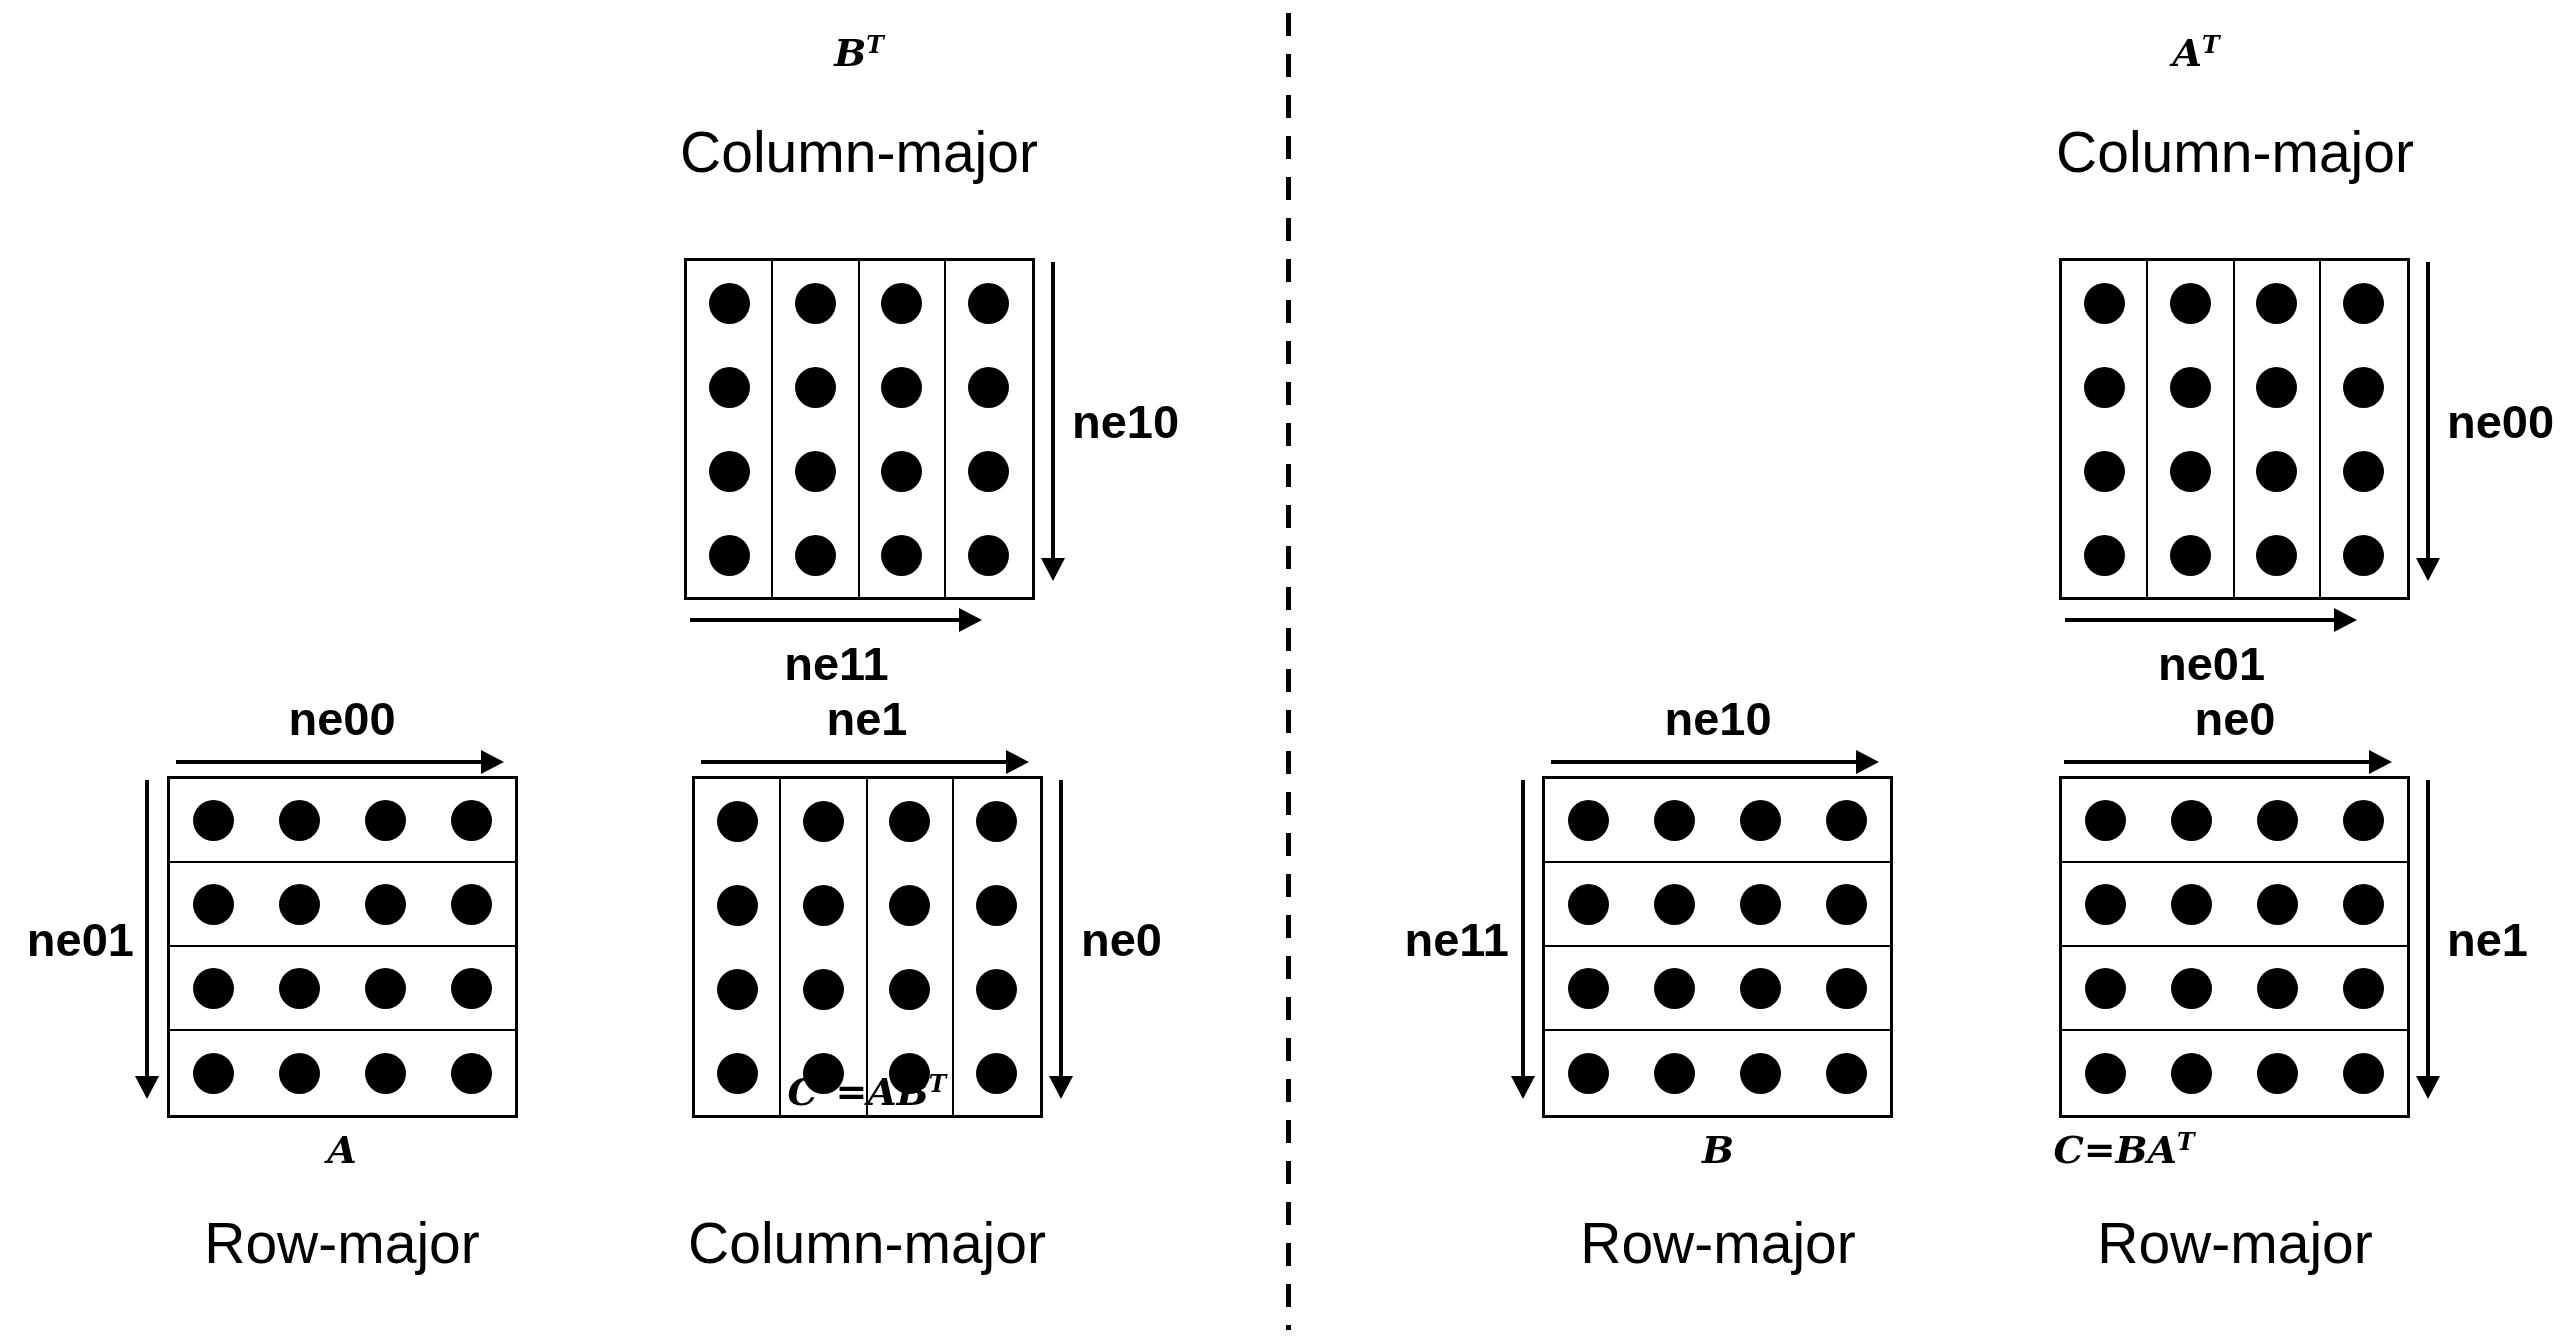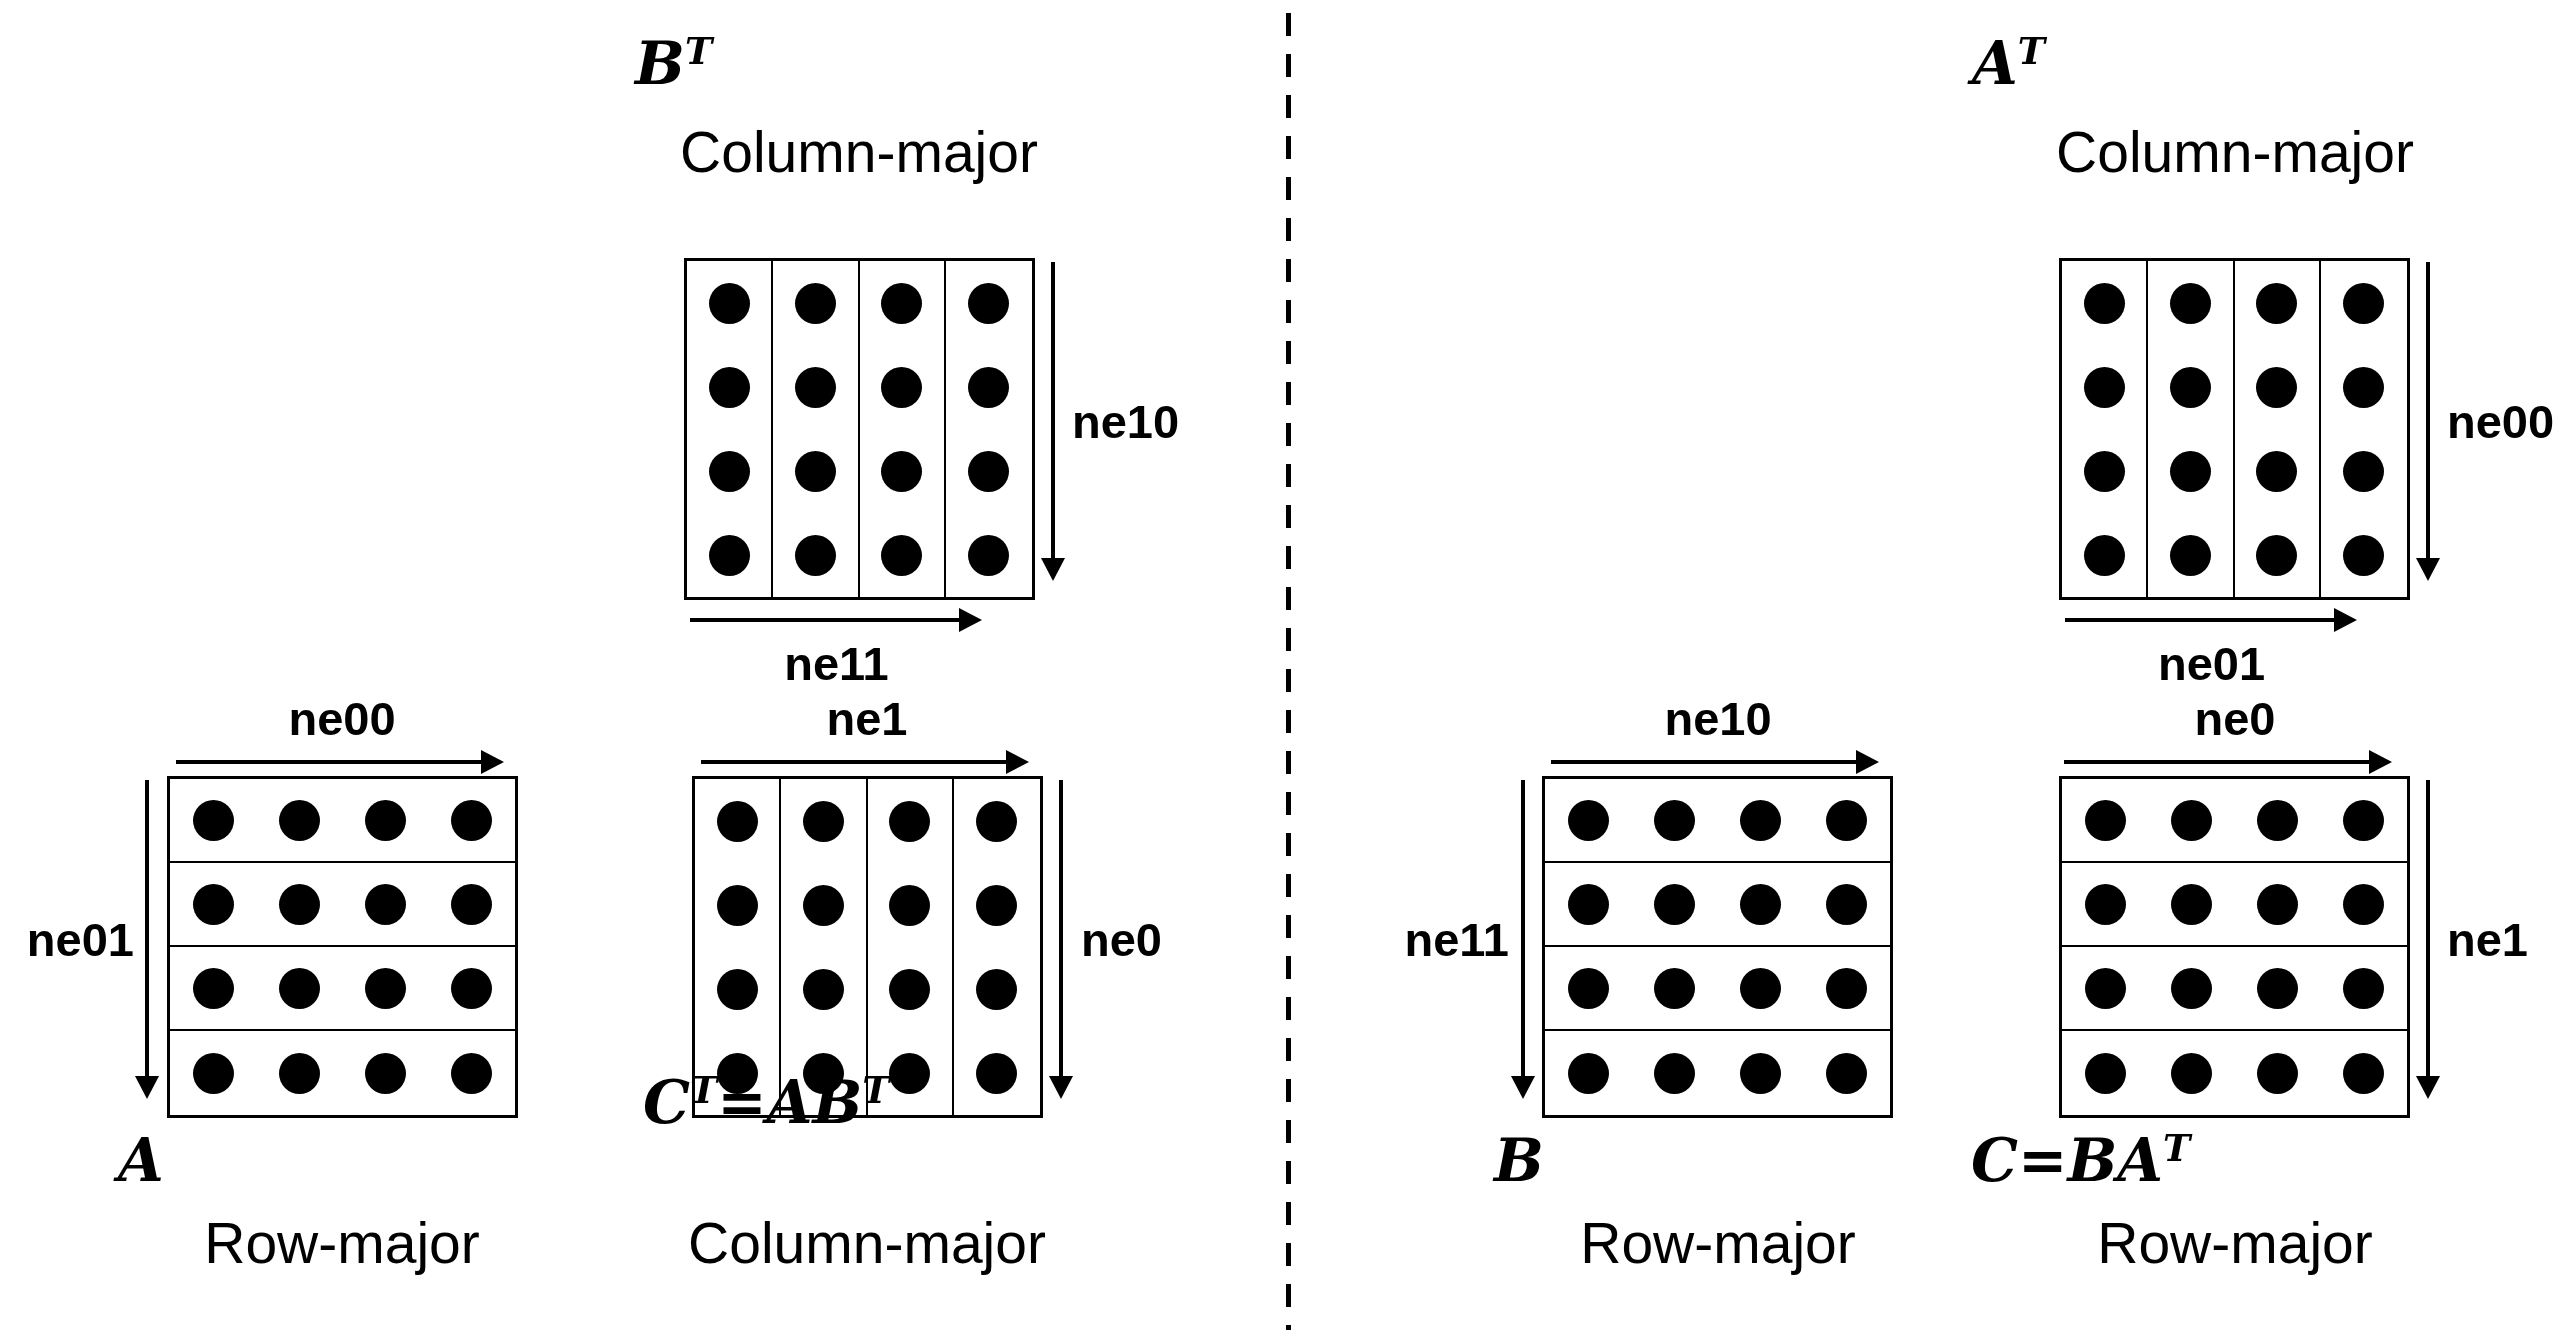--- a/index.html
+++ b/index.html
@@ -16,21 +16,22 @@
     color: #000;
     overflow: hidden;
   }
 
   
   .math-label {
     position: absolute;
     font-family: "DejaVu Serif", "Liberation Serif", serif;
     font-style: italic;
     font-weight: 700;
-    font-size: 59px;
+    font-size: 38px;
+    text-align: center;
     white-space: nowrap;
     line-height: 1;
   }
   .math-label sup {
     font-size: 0.62em;
     vertical-align: 0.55em;
     line-height: 0;
   }
   .order-label {
     position: absolute;
@@ -322,18 +323,18 @@
         </div>
         <div class="strip">
           <div class="dot"></div>
           <div class="dot"></div>
           <div class="dot"></div>
           <div class="dot"></div>
         </div>
       </div>
     <div class="arrow-down" style="left:2426px; top:780px; height:296px;"></div>
     <div class="dim-label" style="left:2447px; top:916px;">ne1</div>
-    <div class="math-label" style="left:1971px; top:1131px; width:448px;">C=BA<sup>T</sup></div>
+    <div class="math-label" style="left:1900px; top:1131px; width:448px;">C=BA<sup>T</sup></div>
     <div class="order-label" style="left:2011px; top:1215px; width:448px;">Row-major</div>
   </div>
 
 </div>
 
 
 </body></html>

